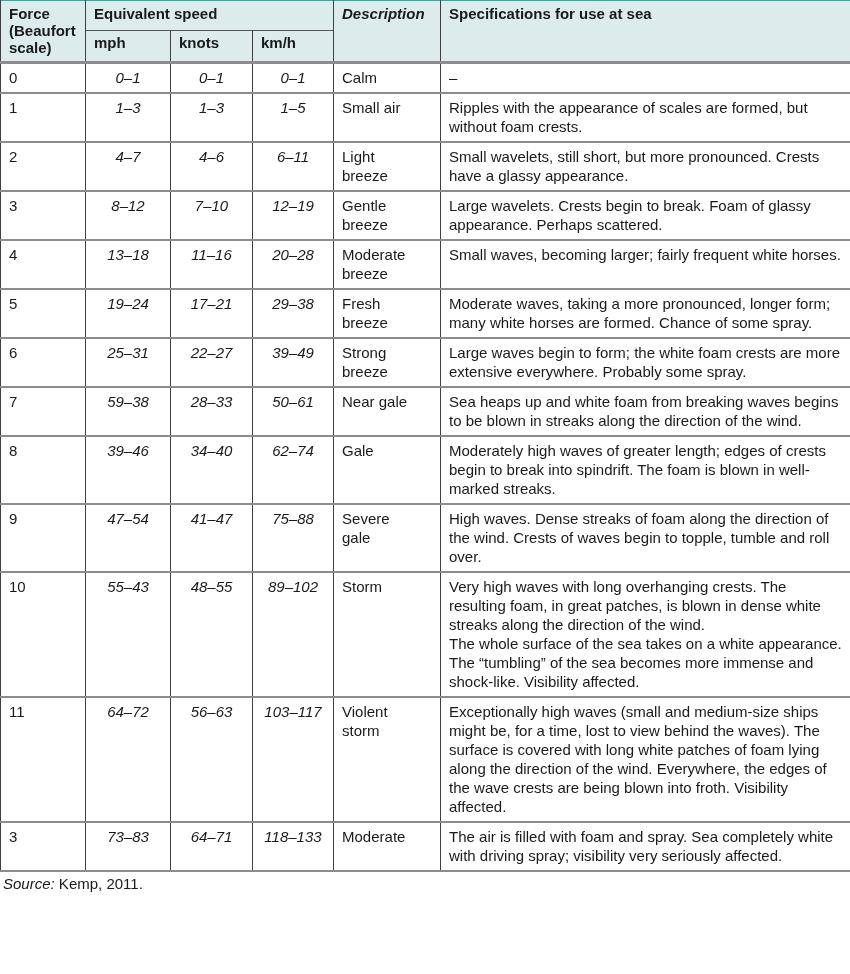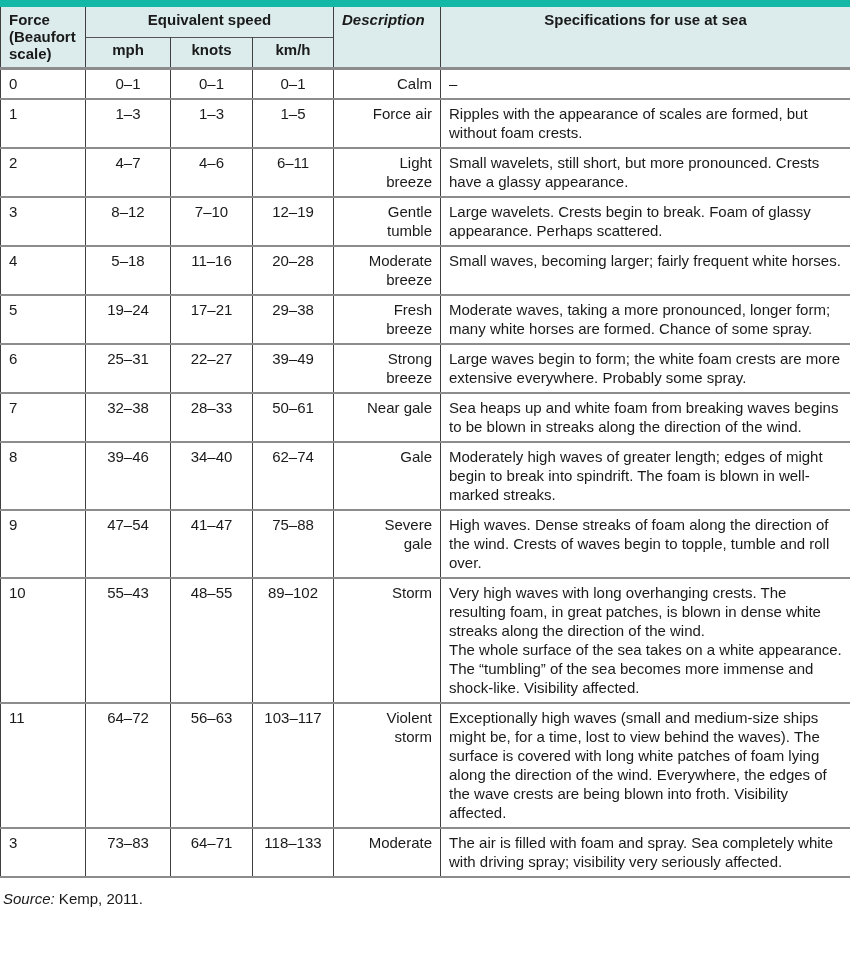--- a/index.html
+++ b/index.html
@@ -13,21 +13,21 @@
   .page {
     width: 850px;
     box-sizing: border-box;
   }
   table.beaufort {
     width: 850px;
     border-collapse: collapse;
     table-layout: fixed;
     font-size: 15px;
     line-height: 19px;
-    border-top: 7px solid #14b8a6;
+    border-top: 1px solid #14b8a6;
     border-bottom: 2px solid #8c8c8c;
   }
   table.beaufort col.c-force { width: 85px; }
   table.beaufort col.c-mph   { width: 85px; }
   table.beaufort col.c-knots { width: 82px; }
   table.beaufort col.c-kmh   { width: 81px; }
   table.beaufort col.c-desc  { width: 107px; }
   table.beaufort col.c-spec  { width: 410px; }
 
   table.beaufort th, table.beaufort td {
@@ -36,21 +36,21 @@
     vertical-align: top;
     padding: 4px 8px 5px 8px;
     box-sizing: border-box;
     overflow: hidden;
   }
   thead th {
     background: #dcecec;
     font-weight: bold;
     font-size: 15px;
     line-height: 17px;
-    text-align: center;
+    text-align: left;
     padding-top: 5px;
   }
   thead th.th-force {
     text-align: left;
     white-space: pre-line;
   }
   thead th.th-desc {
     text-align: left;
     font-style: italic;
   }
@@ -62,28 +62,28 @@
   thead tr.top-row th {
     border-bottom: none;
   }
   tbody tr td {
     border-top: 3px solid #8c8c8c;
   }
   tbody tr + tr td {
     border-top: 2px solid #8c8c8c;
   }
   td.cell-force { text-align: left; padding-left: 7px; }
-  td.cell-num   { text-align: center; }
-  td.cell-desc  { text-align: right; white-space: pre-line; }
+  td.cell-num   { text-align: center; font-style: italic; }
+  td.cell-desc  { text-align: left; white-space: pre-line; }
   td.cell-spec  { text-align: left; white-space: pre-line; }
 
   .source-line {
     font-size: 15px;
     line-height: 19px;
-    padding: 11px 0 0 3px;
+    padding: 2px 0 0 3px;
   }
   .source-line .src-label { font-style: italic; }
 </style>
 </head>
 <body>
 
 <div class="page">
 
   <table class="beaufort">
     <colgroup>
@@ -117,44 +117,44 @@
           <td class="cell-num">0–1</td>
           <td class="cell-num">0–1</td>
           <td class="cell-desc">Calm</td>
           <td class="cell-spec">–</td>
         </tr>
         <tr>
           <td class="cell-force">1</td>
           <td class="cell-num">1–3</td>
           <td class="cell-num">1–3</td>
           <td class="cell-num">1–5</td>
-          <td class="cell-desc">Force air</td>
+          <td class="cell-desc">Small air</td>
           <td class="cell-spec">Ripples with the appearance of scales are formed, but without foam crests.</td>
         </tr>
         <tr>
           <td class="cell-force">2</td>
           <td class="cell-num">4–7</td>
           <td class="cell-num">4–6</td>
           <td class="cell-num">6–11</td>
           <td class="cell-desc">Light
 breeze</td>
           <td class="cell-spec">Small wavelets, still short, but more pronounced. Crests have a glassy appearance.</td>
         </tr>
         <tr>
           <td class="cell-force">3</td>
           <td class="cell-num">8–12</td>
           <td class="cell-num">7–10</td>
           <td class="cell-num">12–19</td>
           <td class="cell-desc">Gentle
-tumble</td>
+breeze</td>
           <td class="cell-spec">Large wavelets. Crests begin to break. Foam of glassy appearance. Perhaps scattered.</td>
         </tr>
         <tr>
           <td class="cell-force">4</td>
-          <td class="cell-num">5–18</td>
+          <td class="cell-num">13–18</td>
           <td class="cell-num">11–16</td>
           <td class="cell-num">20–28</td>
           <td class="cell-desc">Moderate
 breeze</td>
           <td class="cell-spec">Small waves, becoming larger; fairly frequent white horses.</td>
         </tr>
         <tr>
           <td class="cell-force">5</td>
           <td class="cell-num">19–24</td>
           <td class="cell-num">17–21</td>
@@ -167,33 +167,33 @@
           <td class="cell-force">6</td>
           <td class="cell-num">25–31</td>
           <td class="cell-num">22–27</td>
           <td class="cell-num">39–49</td>
           <td class="cell-desc">Strong
 breeze</td>
           <td class="cell-spec">Large waves begin to form; the white foam crests are more extensive everywhere. Probably some spray.</td>
         </tr>
         <tr>
           <td class="cell-force">7</td>
-          <td class="cell-num">32–38</td>
+          <td class="cell-num">59–38</td>
           <td class="cell-num">28–33</td>
           <td class="cell-num">50–61</td>
           <td class="cell-desc">Near gale</td>
           <td class="cell-spec">Sea heaps up and white foam from breaking waves begins to be blown in streaks along the direction of the wind.</td>
         </tr>
         <tr>
           <td class="cell-force">8</td>
           <td class="cell-num">39–46</td>
           <td class="cell-num">34–40</td>
           <td class="cell-num">62–74</td>
           <td class="cell-desc">Gale</td>
-          <td class="cell-spec">Moderately high waves of greater length; edges of might begin to break into spindrift. The foam is blown in well-marked streaks.</td>
+          <td class="cell-spec">Moderately high waves of greater length; edges of crests begin to break into spindrift. The foam is blown in well-marked streaks.</td>
         </tr>
         <tr>
           <td class="cell-force">9</td>
           <td class="cell-num">47–54</td>
           <td class="cell-num">41–47</td>
           <td class="cell-num">75–88</td>
           <td class="cell-desc">Severe
 gale</td>
           <td class="cell-spec">High waves. Dense streaks of foam along the direction of the wind. Crests of waves begin to topple, tumble and roll over.</td>
         </tr>

